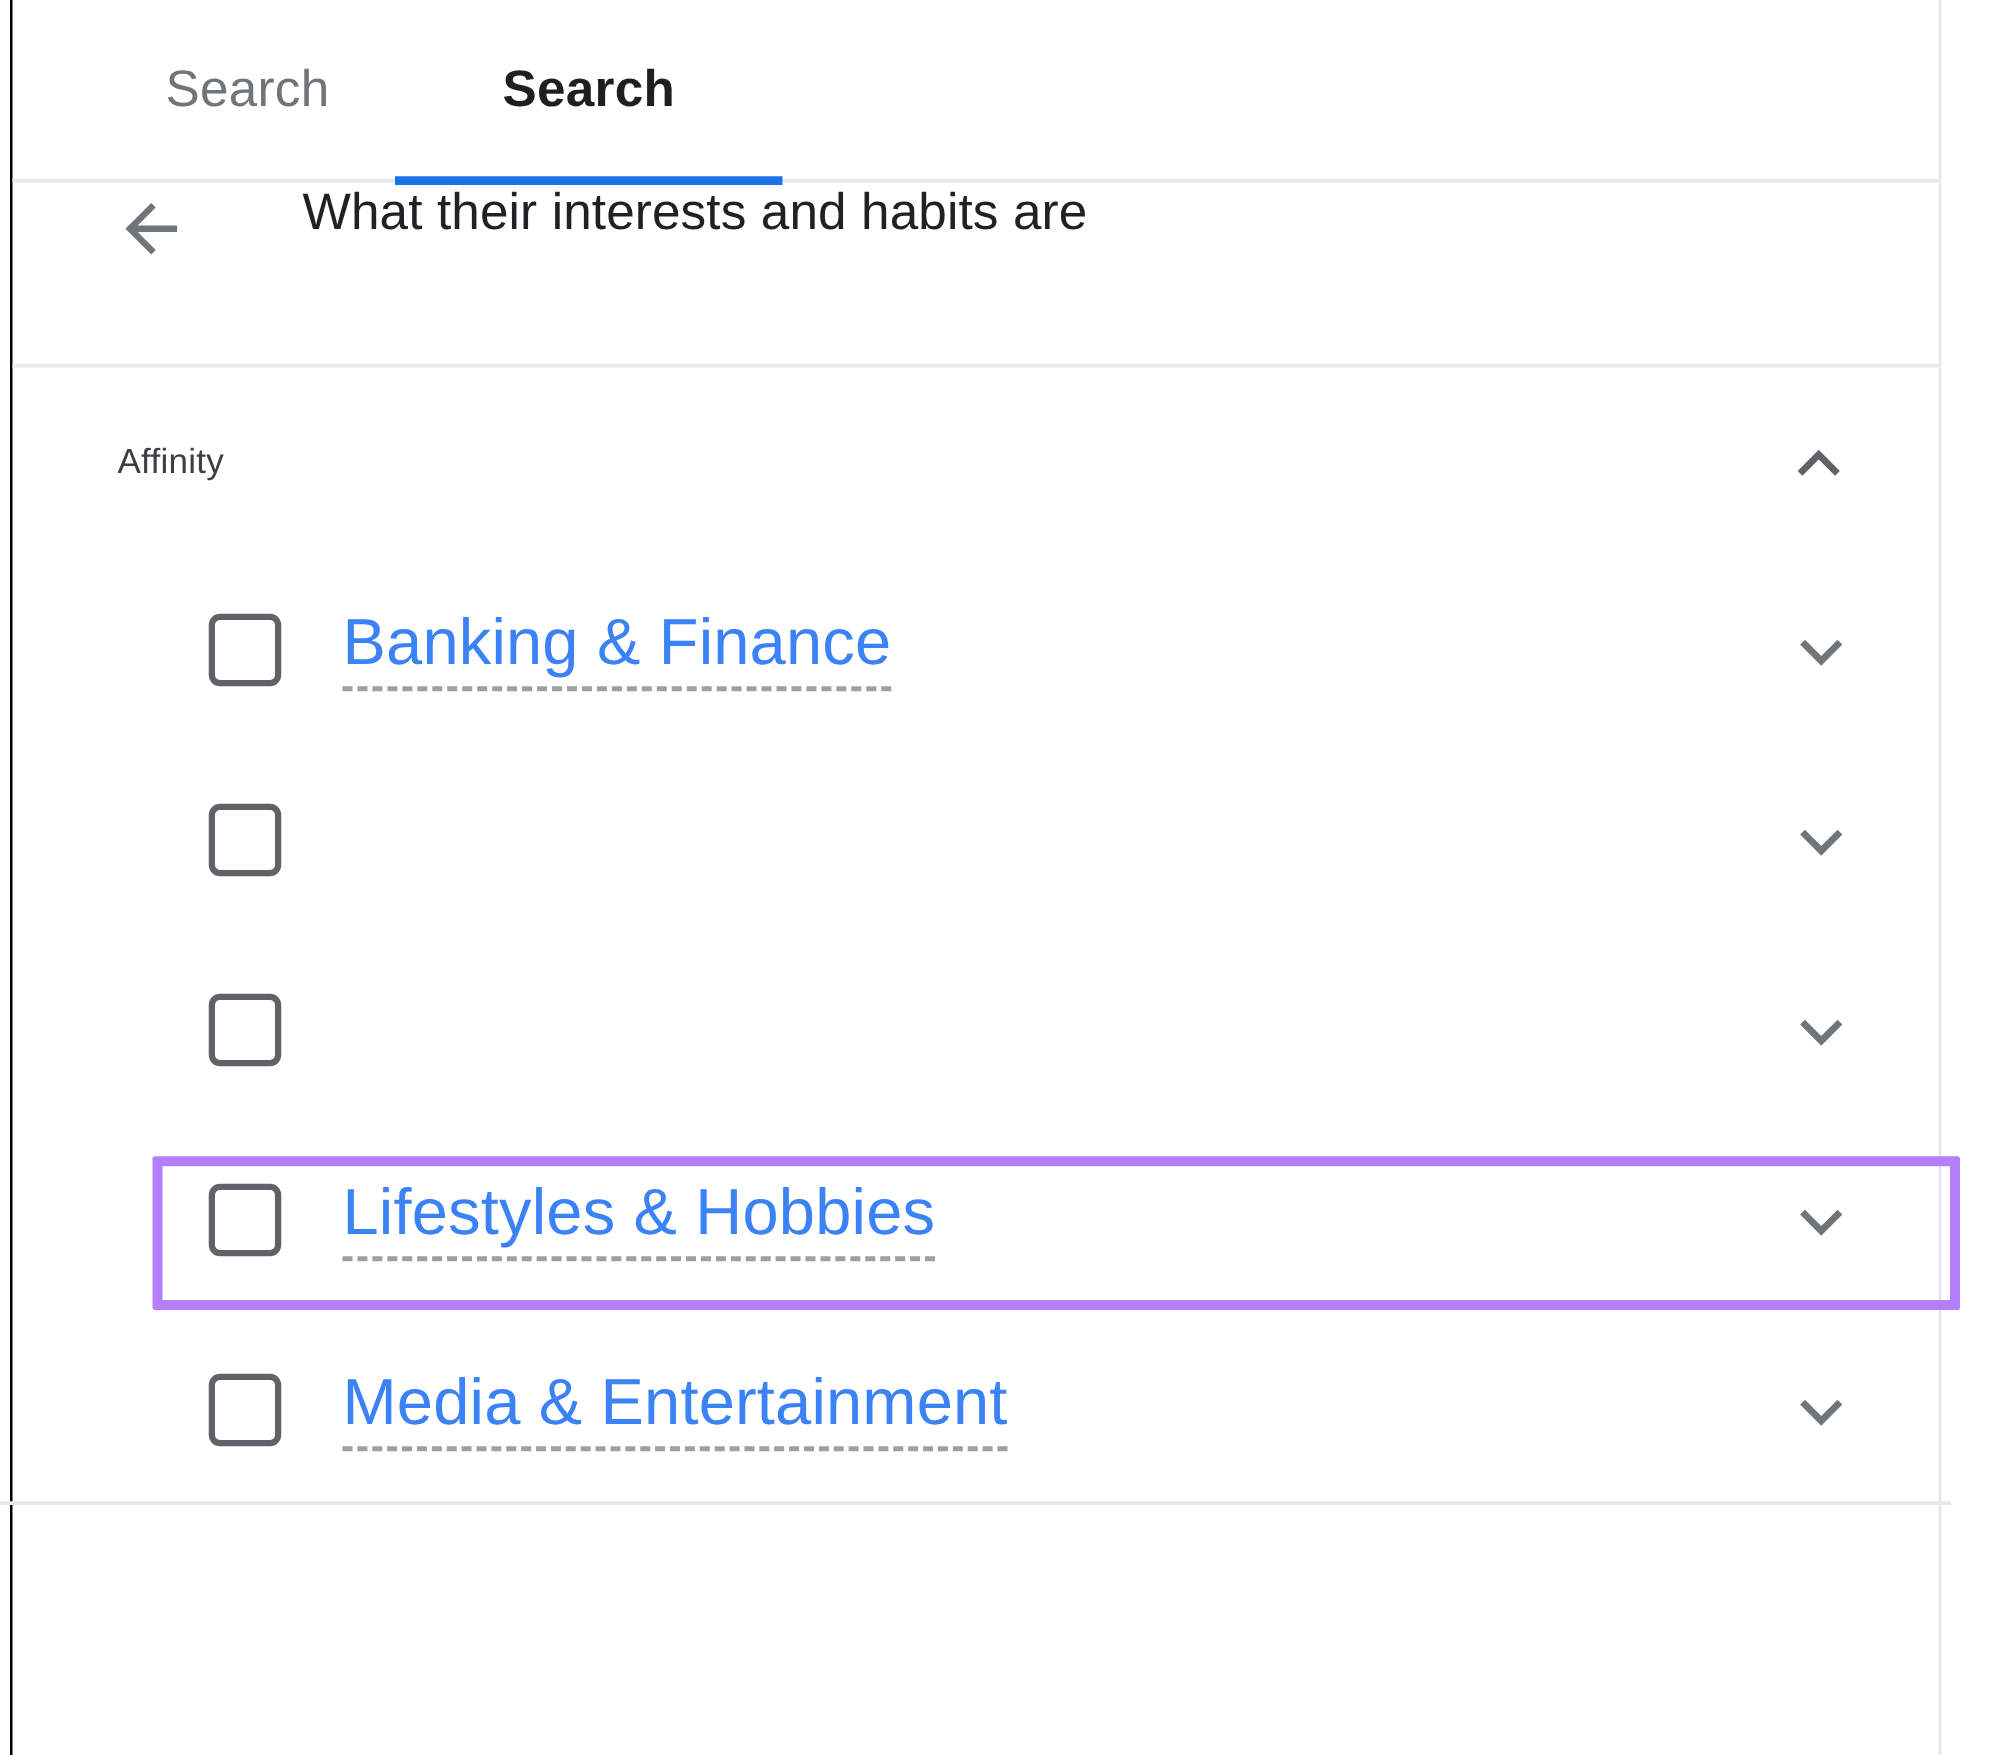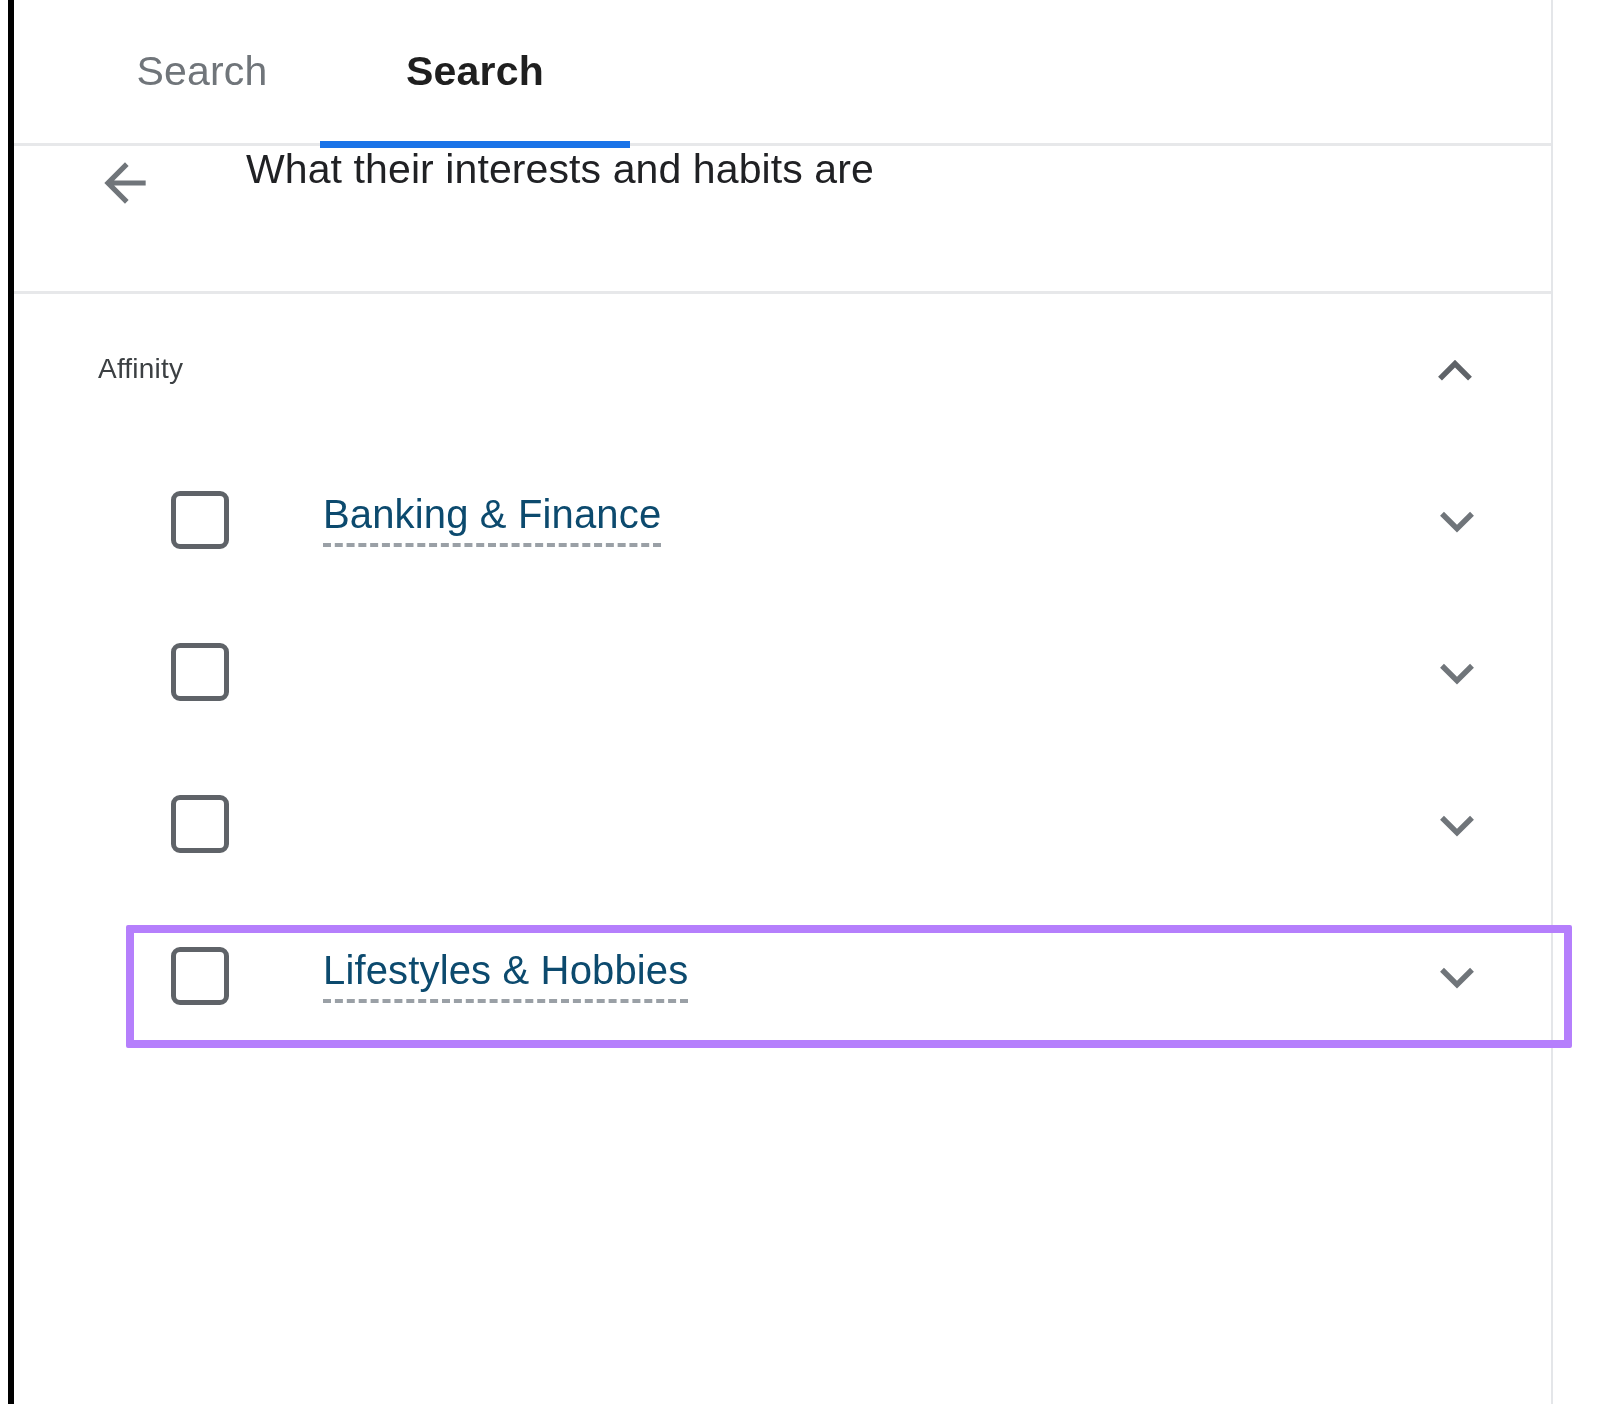--- a/index.html
+++ b/index.html
@@ -12,21 +12,21 @@
     overflow: hidden;
   }
 
   .panel {
     position: absolute;
     left: 8px;
     top: 0;
     width: 1545px;
     height: 1404px;
     background: #ffffff;
-    border-left: 6px solid #000000;
+    border-left: 2px solid #000000;
     border-right: 2px solid #e4e6e9;
   }
 
   
   .tabbar {
     position: relative;
     height: 146px;
     border-bottom: 3px solid #e7e8ea;
     display: flex;
     align-items: center;
@@ -151,23 +151,23 @@
     width: 58px;
     height: 58px;
     border: 5px solid #5f6368;
     border-radius: 9px;
     background: #ffffff;
     flex: 0 0 auto;
     cursor: pointer;
   }
 
   .option-label {
-    margin-left: 94px;
-    font-size: 40px;
-    color: #0c4a6e;
+    margin-left: 49px;
+    font-size: 52px;
+    color: #3b82f6;
     font-weight: 400;
     letter-spacing: 0.15px;
     border-bottom: 4px dashed #9aa0a6;
     padding-bottom: 9px;
     line-height: 1.0;
     white-space: nowrap;
   }
 
   .row-divider-bottom {
     position: absolute;
@@ -270,18 +270,31 @@
       <div class="spacer"></div>
       <div class="chev">
         <span>
           <svg width="58" height="58" viewBox="0 0 24 24" aria-hidden="true">
             <path d="M6.6 8.6L5 10.2l7 7 7-7-1.6-1.6L12 14z" fill="#70757a"></path>
           </svg>
         </span>
       </div>
     </div>
 
+    <div class="option-row">
+      <div class="checkbox"></div>
+      <div class="option-label">Media &amp; Entertainment</div>
+      <div class="spacer"></div>
+      <div class="chev">
+        <span>
+          <svg width="58" height="58" viewBox="0 0 24 24" aria-hidden="true">
+            <path d="M6.6 8.6L5 10.2l7 7 7-7-1.6-1.6L12 14z" fill="#70757a"></path>
+          </svg>
+        </span>
+      </div>
+      <div class="row-divider-bottom"></div>
+    </div>
 
   </div>
 
   <div class="highlight-box"></div>
 
 </div>
 
 </body></html>

